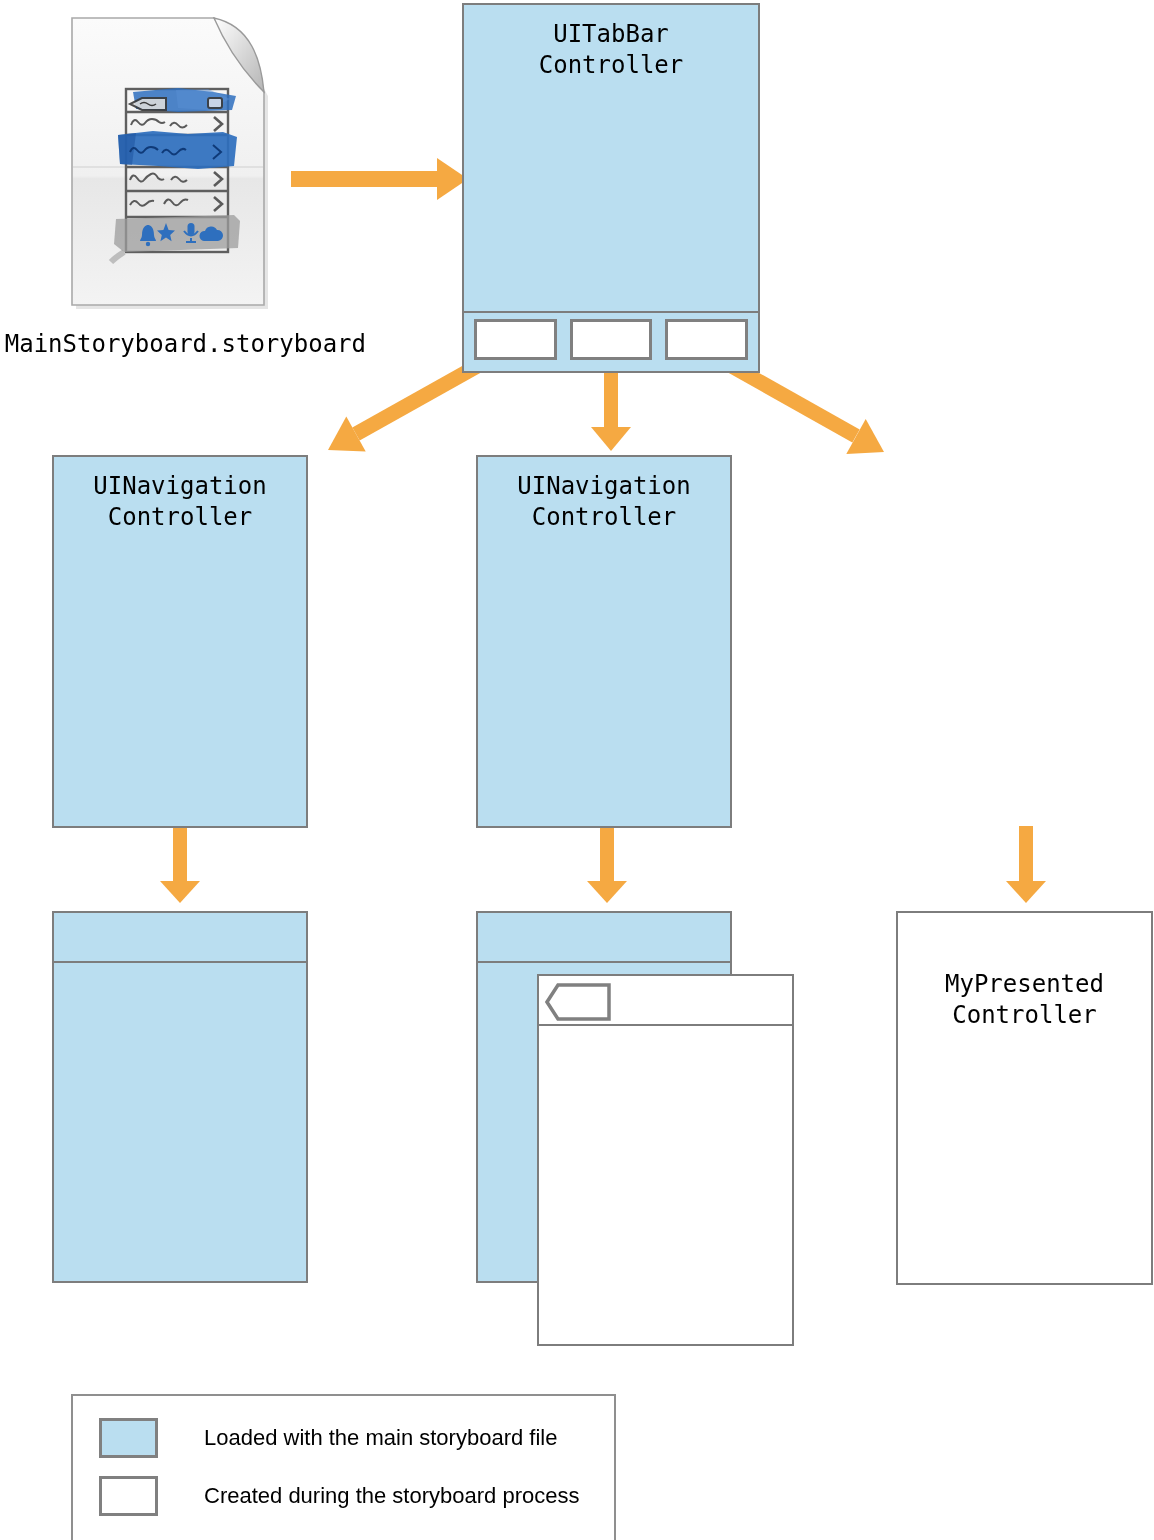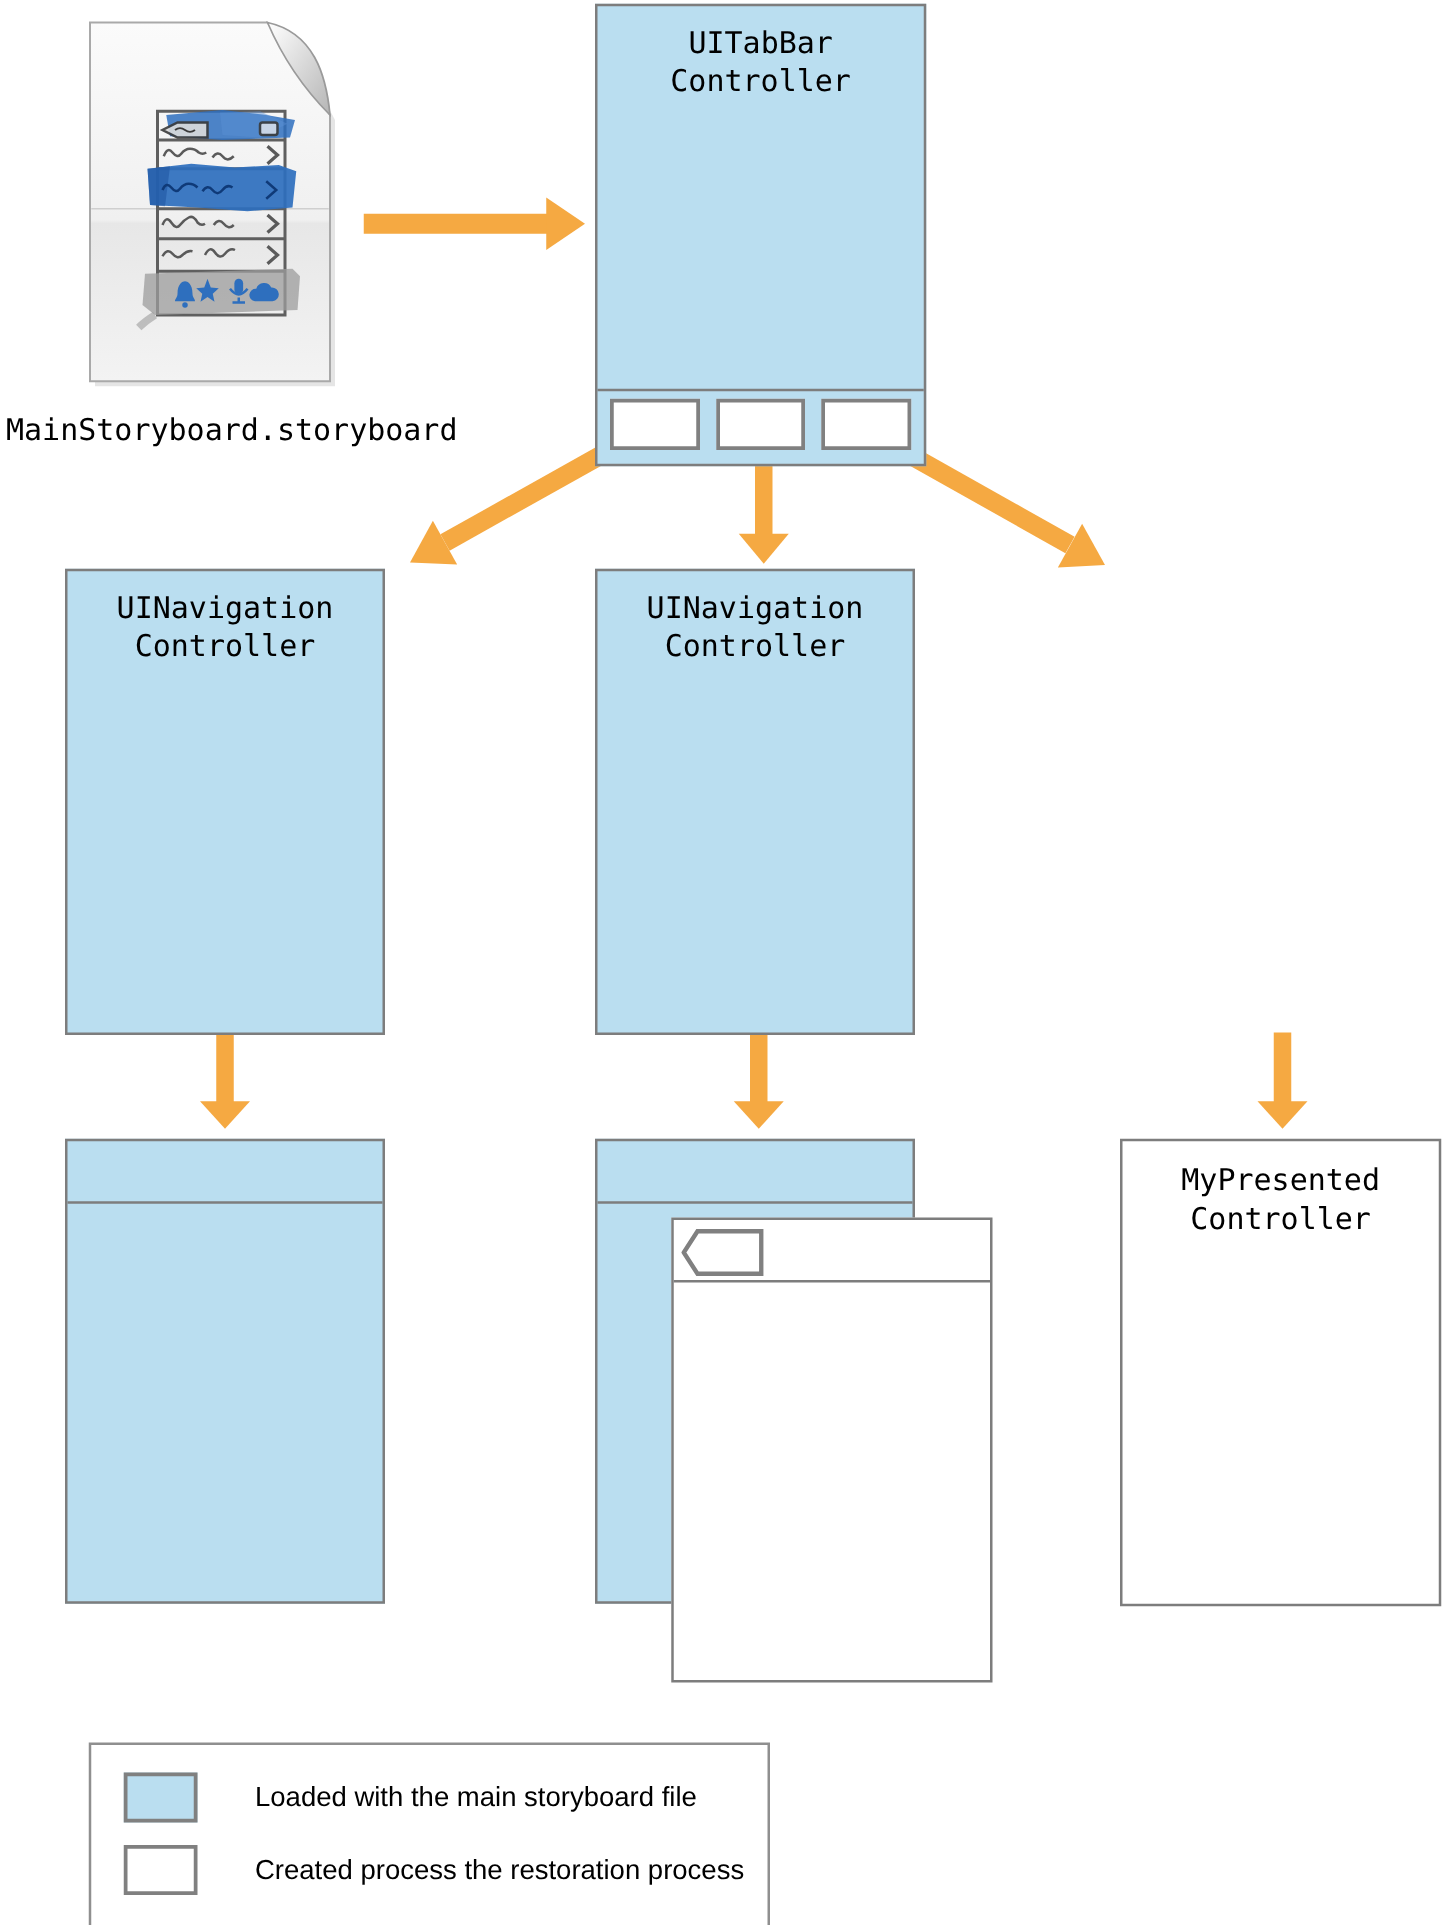--- a/index.html
+++ b/index.html
@@ -4,21 +4,21 @@
 <style>
   html,body{margin:0;padding:0;background:#fff;}
   .canvas{position:relative;width:1154px;height:1540px;background:#fff;overflow:hidden;
           font-family:"DejaVu Sans Mono",monospace;color:#000;}
   svg{display:block;}
   .abs{position:absolute;}
   .node{position:absolute;box-sizing:border-box;border:2px solid #7d7d7d;background:#badef0;
         text-align:center;font:24px/31px "DejaVu Sans Mono",monospace;}
   .node.white{background:#ffffff;}
   .node .title{padding-top:14px;white-space:pre;}
-  .node .title.pt16{padding-top:16px;}
+  .node .title.pt16{padding-top:16px;margin-top:40px;}
   
   .tabstrip{position:absolute;left:0;right:0;bottom:0;height:60px;border-top:2px solid #7d7d7d;
             display:flex;gap:13px;padding:6px 10px 0;box-sizing:border-box;}
   .tab-item{flex:1;height:41px;background:#fff;border:3px solid #808080;box-sizing:border-box;}
   
   .navbar{position:absolute;left:0;right:0;top:0;height:50px;border-bottom:2px solid #7d7d7d;box-sizing:border-box;}
   .file-label{position:absolute;left:0;top:330;width:366px;text-align:right;
               font:24px "DejaVu Sans Mono",monospace;white-space:nowrap;}
   
   .legend{position:absolute;left:53px;top:1394px;width:545px;height:172px;box-sizing:border-box;
@@ -125,21 +125,21 @@
       <polygon points="108,219 110.6,226 117,226.6 112.2,230.9 113.6,237.3 108,233.6 102.4,237.3 103.8,230.9 99,226.6 105.4,226"></polygon>
       <rect x="129.5" y="219" width="7" height="12" rx="3.5"></rect>
       <path d="M126,227 q7,9 14,0" stroke="#2e6fbe" stroke-width="2" fill="none"></path>
       <path d="M133,234 v4 M128,238 h10" stroke="#2e6fbe" stroke-width="2" fill="none"></path>
       <path d="M146,237 a5,5 0 0 1 1,-10 a6.5,6.5 0 0 1 12,-1 a4.5,4.5 0 0 1 1,11 z"></path>
     </g>
   </svg>
 
   <div class="file-label" style="top:330px;">MainStoryboard.storyboard</div>
 
-  <div class="node" style="left:476px;top:3px;width:265px;height:370px;">
+  <div class="node" style="left:462px;top:3px;width:298px;height:370px;">
     <div class="title"><span>UITabBar</span><br><span>Controller</span></div>
     <div class="tabstrip">
       <div class="tab-item"></div>
       <div class="tab-item"></div>
       <div class="tab-item"></div>
     </div>
   </div>
 
   <div class="node" style="left:52px;top:455px;width:256px;height:373px;">
     <div class="title"><span>UINavigation</span><br><span>Controller</span></div>
@@ -170,17 +170,17 @@
     <div class="title pt16"><span>MyPresented</span><br><span>Controller</span></div>
   </div>
 
   <div class="legend">
     <div class="legend-row" style="top:22px;">
       <div class="swatch" style="background: rgb(186, 222, 240);"></div>
       <div class="legend-label">Loaded with the main storyboard file</div>
     </div>
     <div class="legend-row" style="top:80px;">
       <div class="swatch" style="background: rgb(255, 255, 255);"></div>
-      <div class="legend-label">Created process the restoration process</div>
+      <div class="legend-label">Created during the storyboard process</div>
     </div>
   </div>
 
 </div>
 
 </body></html>

